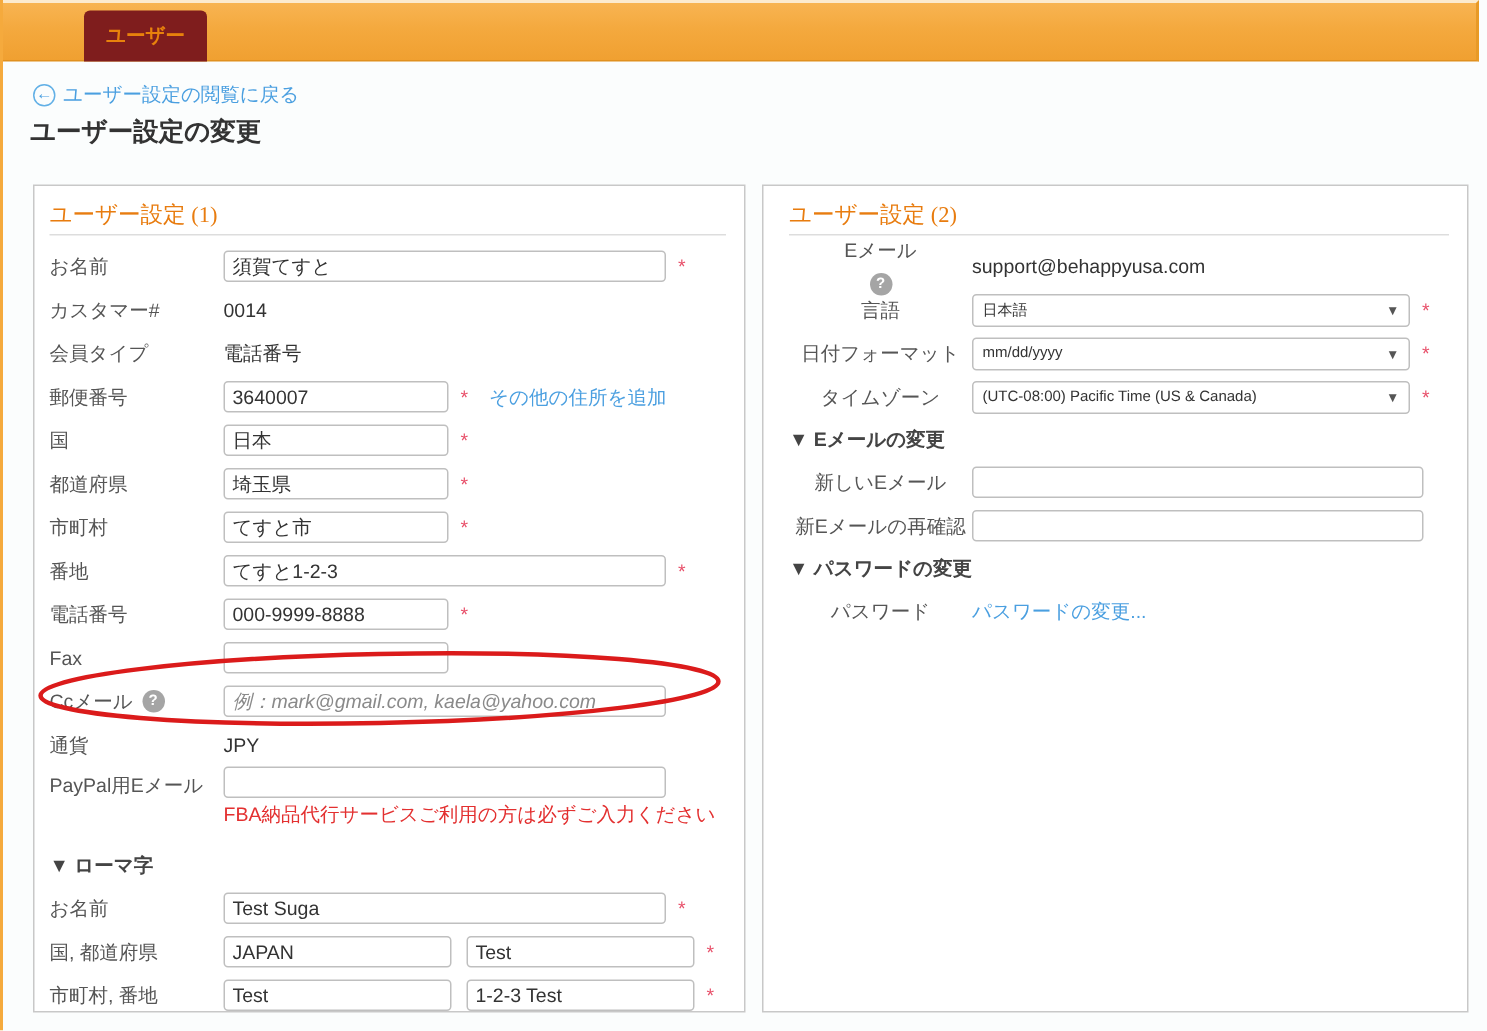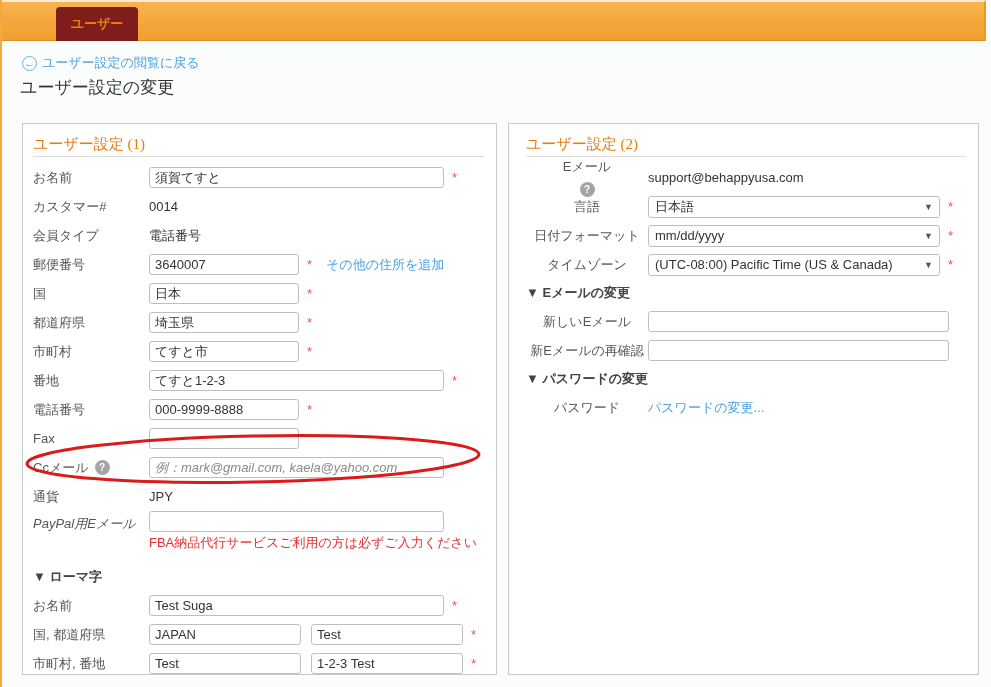--- a/index.html
+++ b/index.html
@@ -38,21 +38,21 @@
     color:#4A9FE0; text-decoration:none; font-size:13px;
     cursor:pointer;
   }
   .back-icon {
     width:15px; height:15px; border:1px solid #62B0E6; border-radius:50%;
     display:inline-flex; align-items:center; justify-content:center;
     font-size:11px; line-height:1; color:#4A9FE0; font-weight:bold;
   }
   .page-title {
     position:absolute; left:20px; top:76px;
-    font-size:17px; font-weight:normal; color:#333;
+    font-size:17px; font-weight:bold; color:#333;
   }
   .panel {
     position:absolute; top:123px; height:552px;
     background:#FFFFFF; border:1px solid #C8C8C8;
     padding:8px 12px 10px 10px;
   }
   .panel-left  { left:22px;  width:475px; }
   .panel-right { left:508px; width:471px;padding-left:17px; }
   .panel-title {
     color:#E87C0F; font-size:15px; font-weight:normal;
@@ -88,31 +88,31 @@
     width:15px; height:15px; border-radius:50%;
     background:#A5A5A5; color:#FFF; font-weight:bold; font-size:10px;
     display:inline-flex; align-items:center; justify-content:center;
     flex:0 0 auto;
   }
   .selectbox {
     width:292px; height:22px; border:1px solid #BFBFBF; border-radius:3px;
     background:#FFF; display:flex; align-items:center;
     padding:0 6px; cursor:pointer;
   }
-  .selectbox .sel-text { flex:1 1 auto; font-size:13px; color:#333; white-space:nowrap; overflow:hidden; }
+  .selectbox .sel-text { flex:1 1 auto; font-size:10px; color:#333; white-space:nowrap; overflow:hidden; }
   .selectbox .arrow { flex:0 0 auto; font-size:9px; color:#555; margin-left:4px; }
   .w-rt { width:301px; }
   .section-header {
     height:28px; display:flex; align-items:center;
     color:#444; font-weight:bold; font-size:13px;
   }
   .field-col { display:flex; flex-direction:column; }
   .note { color:#E33030; font-size:13px; margin-top:2px; }
   .paypal-row { min-height:48px; }
-  .paypal-row .label { padding-top:4px;font-style:italic; }
+  .paypal-row .label { padding-top:4px; }
   .annotation-overlay {
     position:absolute; left:0; top:0; width:991px; height:687px;
     pointer-events:none;
   }
 </style>
 </head>
 <body>
 
 <div class="left-border"></div>
 <div class="topbar"></div>

